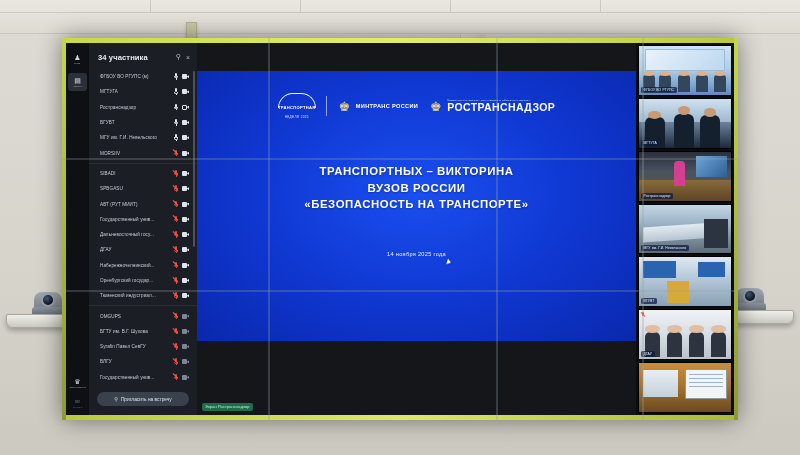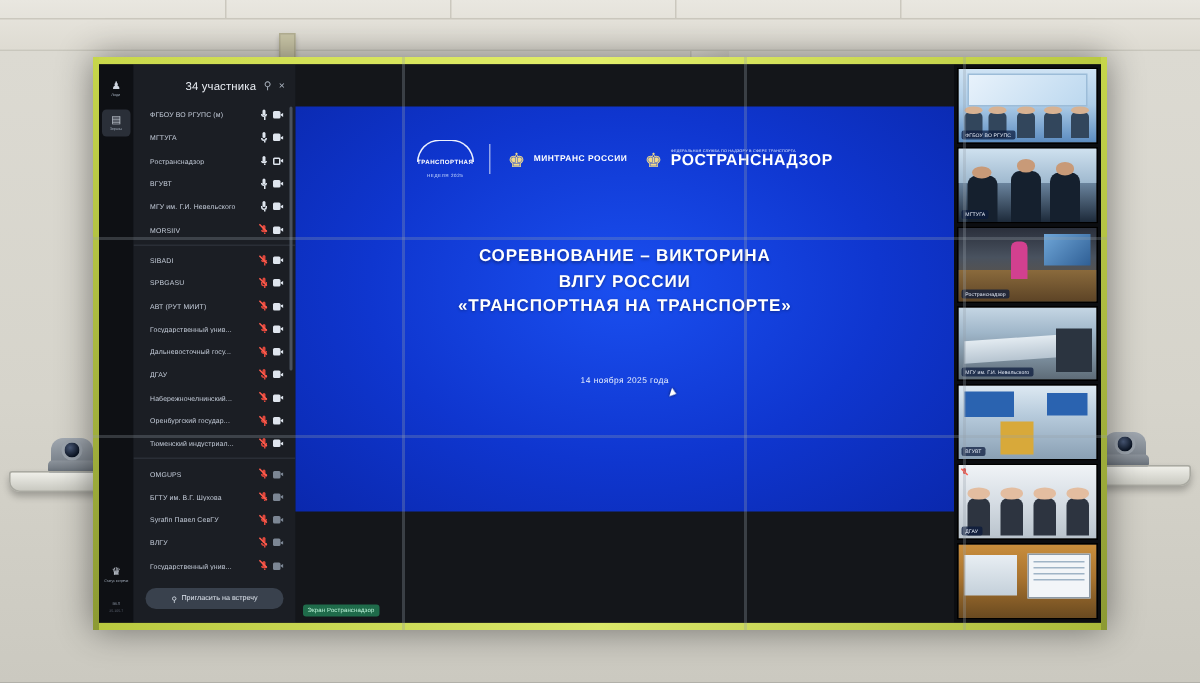--- a/index.html
+++ b/index.html
@@ -62,22 +62,22 @@
              transform:scale(.95); white-space:nowrap; }
   .rail-bottom { position:absolute; bottom:6px; left:0; width:100%;
                  display:flex; flex-direction:column; align-items:center; }
   .rail-status { font-size:2.6px; color:#7d8694; margin-top:4px; }
   .rail-ver { font-size:2.4px; color:#5d6572; margin-top:2px; }
 
   
   .panel { width:108px; background:#1b1e24; flex:0 0 108px;
            display:flex; flex-direction:column; padding:6px 0 0 0; position:relative; }
   .panel-head { display:flex; align-items:center; padding:0 7px 0 9px; height:16px; }
-  .panel-title { font-size:7.6px; color:#e8ecf2; font-weight:normal; flex:1;
-                 letter-spacing:.1px;text-align:right; }
+  .panel-title { font-size:7.6px; color:#e8ecf2; font-weight:bold; flex:1;
+                 letter-spacing:.1px; }
   .head-ic { font-size:7px; color:#aeb7c3; margin-left:5px; cursor:pointer; }
 
   .plist { flex:1; overflow:hidden; margin-top:4px; position:relative; }
   .pgroup { border-bottom:1px solid #2a2e36; padding-bottom:2px; margin-bottom:2px; }
   .prow { display:flex; align-items:center; height:15.3px; padding:0 8px 0 11px; }
   .pname { font-size:4.6px; color:#c6cedb; flex:1; white-space:nowrap;
            overflow:hidden; text-overflow:ellipsis; letter-spacing:.1px; }
   .picons { display:flex; align-items:center; gap:3px; flex:0 0 auto; }
   .mic { width:5px; height:7px; position:relative; }
   .mic .body { position:absolute; left:1.4px; top:0; width:2.2px; height:4px;
@@ -631,23 +631,23 @@
               <div class="lg">
                 <span class="eagle">♚</span>
                 <span class="rn-b">
                   <span class="rn-sub">ФЕДЕРАЛЬНАЯ СЛУЖБА ПО НАДЗОРУ В СФЕРЕ ТРАНСПОРТА</span>
                   <span class="rn-t">РОСТРАНСНАДЗОР</span>
                 </span>
               </div>
             </div>
 
             <div class="slide-title">
-              <div>СОРЕВНОВАНИЕ – ВИКТОРИНА</div>
-              <div>ВЛГУ РОССИИ</div>
-              <div>«ТРАНСПОРТНАЯ НА ТРАНСПОРТЕ»</div>
+              <div>ТРАНСПОРТНЫХ – ВИКТОРИНА</div>
+              <div>ВУЗОВ РОССИИ</div>
+              <div>«БЕЗОПАСНОСТЬ НА ТРАНСПОРТЕ»</div>
             </div>
 
             <div class="slide-date">14 ноября 2025 года</div>
             <div class="cursor"></div>
           </div>
         </div>
         <div class="stage-foot">
           <span class="share-label">Экран Ространснадзор</span>
         </div>
       </div>

